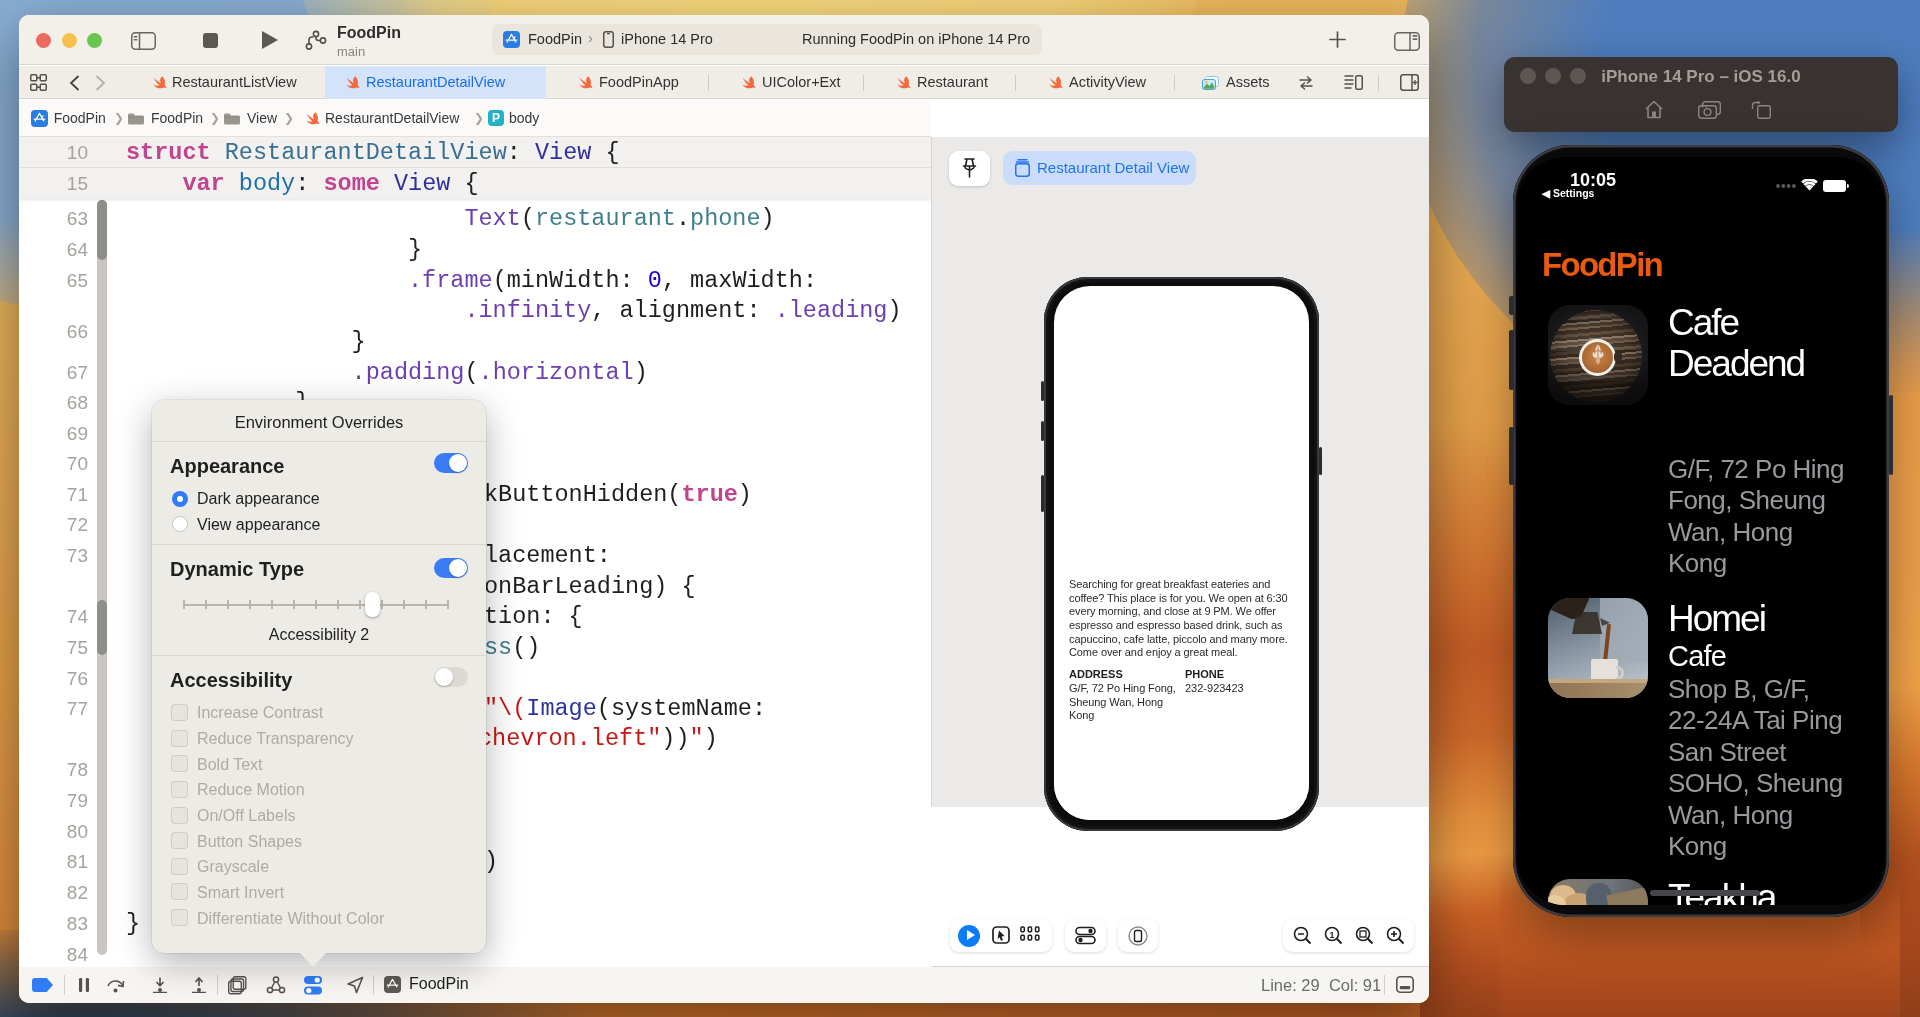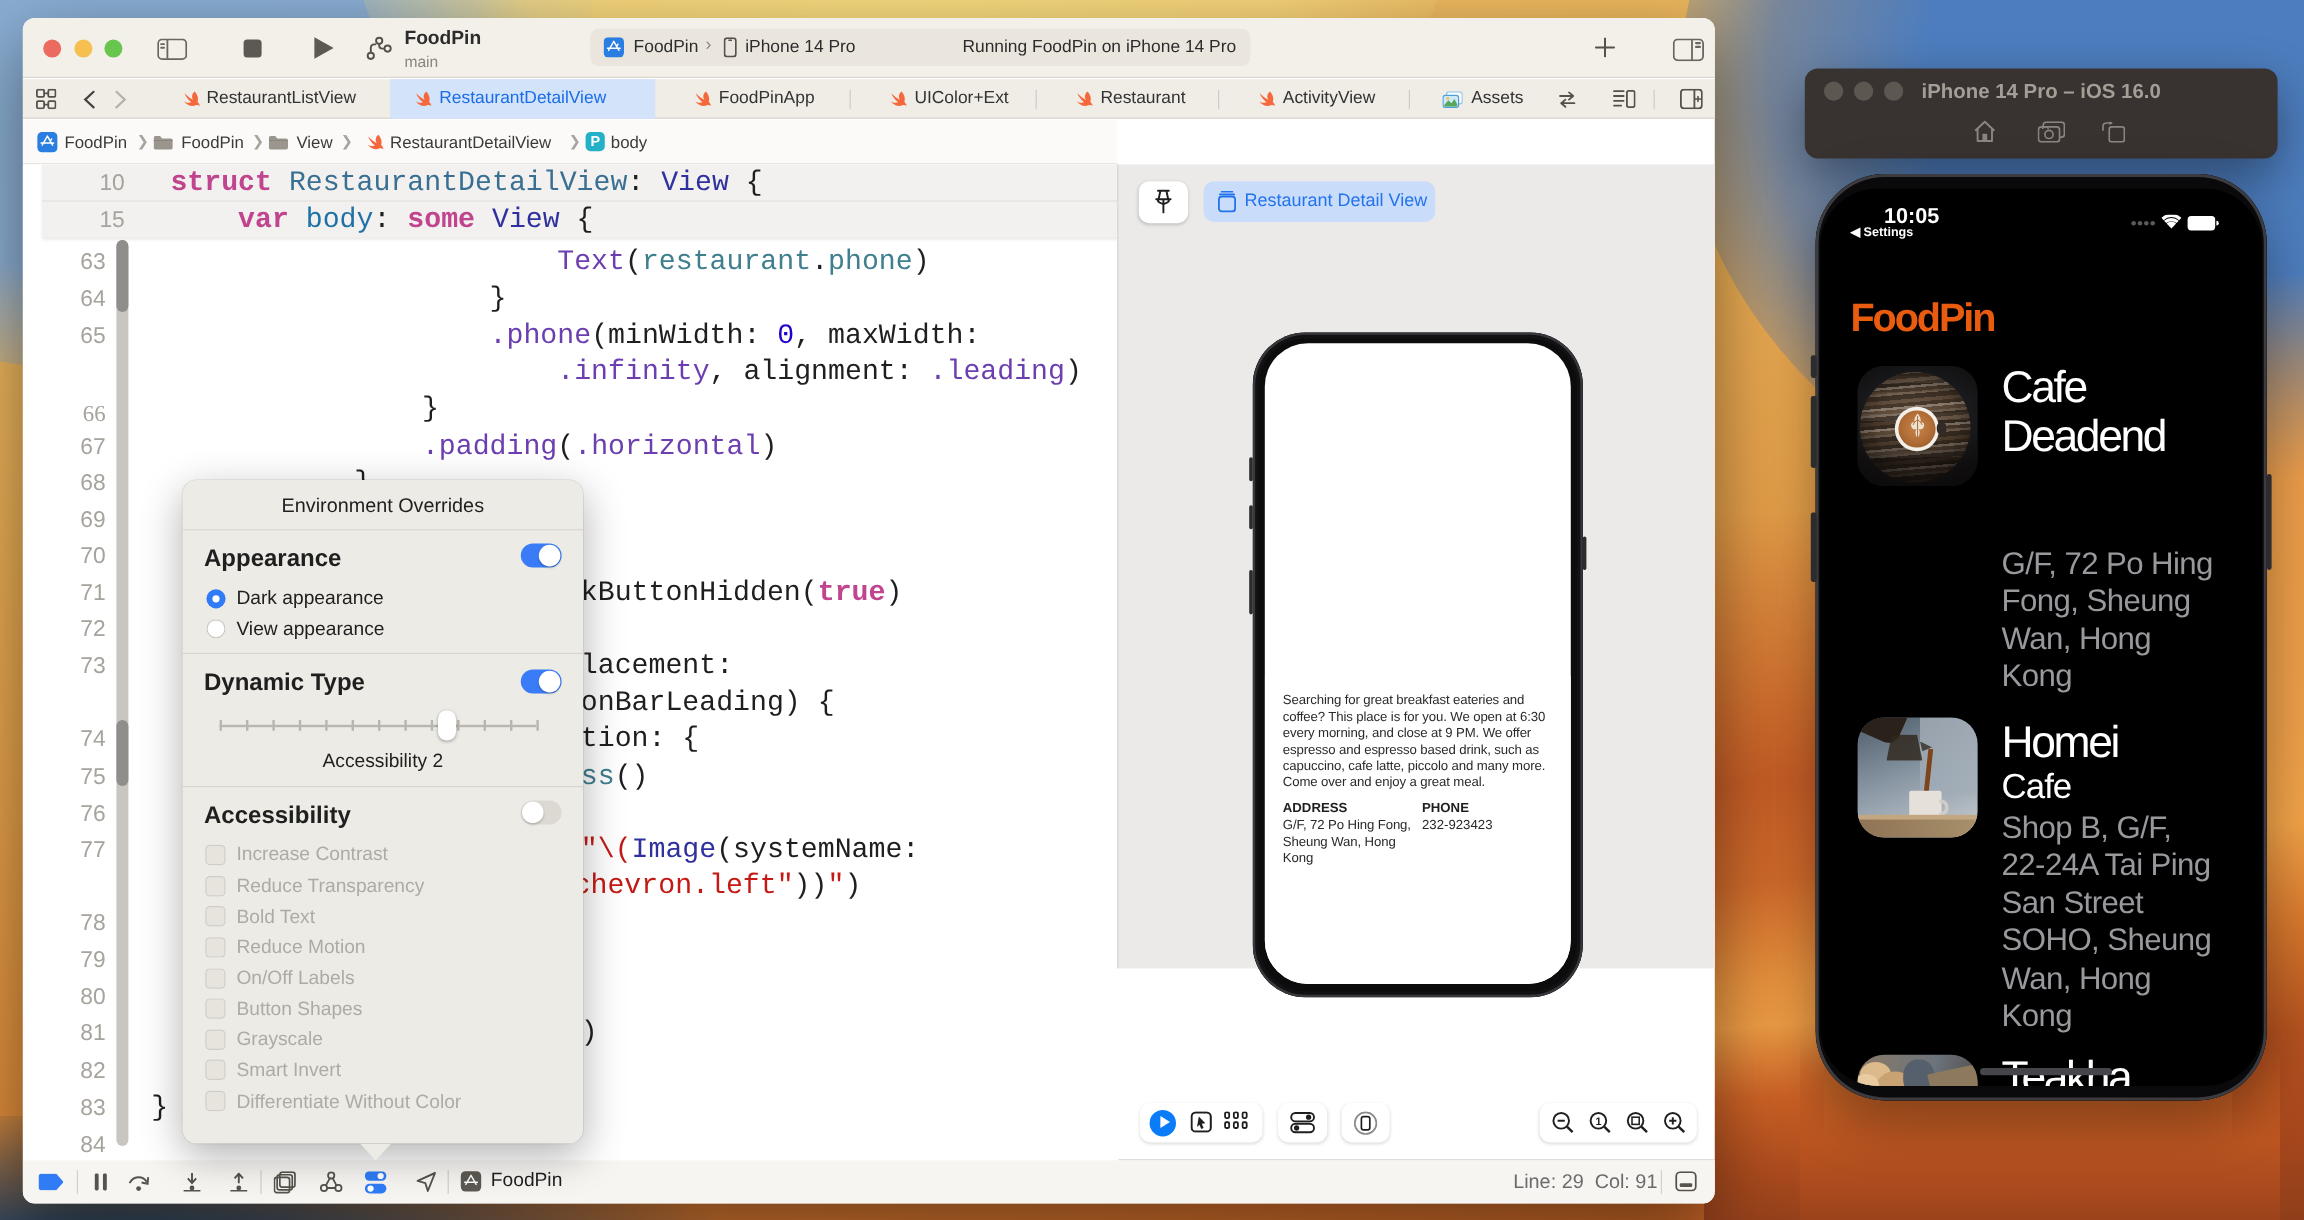--- a/index.html
+++ b/index.html
@@ -30,21 +30,21 @@
 
 .jumpbar { position:absolute; left:0; top:85px; width:912px; height:37px; background:#fbfaf9; border-bottom:1px solid #e3e0dc; font-size:14px; color:#3a3a3a; }
 .jb { position:absolute; top:10px; }
 .jbi { position:absolute; top:10px; }
 .jchev { color:#a8a49d; font-size:12px; top:11px; }
 
 
 .editor { position:absolute; left:0; top:122px; width:912px; height:830px; background:#fff; overflow:hidden; }
 .lnum { position:absolute; left:19px; width:50px; text-align:right; font-size:19px; color:#a6a29c; height:31px; line-height:31px; }
 .cl { position:absolute; font-family:"Liberation Mono",monospace; font-size:23.5px; white-space:pre; color:#1f1f1f; height:31px; line-height:31px; }
-.pinned { position:absolute; left:16px; top:0; width:100%; height:61px; background:#f2f1ef; box-shadow:0 2px 3px rgba(0,0,0,.10);padding-left:40px; }
+.pinned { position:absolute; left:0; top:0; width:100%; height:61px; background:#f2f1ef; box-shadow:0 2px 3px rgba(0,0,0,.10);padding-left:40px; }
 .pinned .rsep { position:absolute; top:30px; left:0; width:100%; height:1px; background:#e2e0dd; }
 .gbar { position:absolute; left:77.5px; width:10.5px; border-radius:5.5px; background:#c9c6c2; }
 .gbar.dark { background:#908e8b; }
 .kw { color:#c0448e; font-weight:bold; }
 .tdecl { color:#396f92; }
 .tname { color:#30309e; }
 .prop { color:#1d71a6; }
 .func { color:#6c3fb0; }
 .teal { color:#3f7f8e; }
 .num { color:#1c00cf; }
@@ -277,38 +277,38 @@
     <span class="jb jchev" style="left:455px;">❯</span>
     <div style="position:absolute; left:469px; top:10px; width:16px; height:16px; border-radius:4px; background:#23b1c7; color:#fff; font-size:12px; font-weight:bold; text-align:center; line-height:16px;">P</div>
     <span class="jb" style="left:490px;">body</span>
   </div>
   <div class="editor" id="editor">
     <div class="gbar" style="top:63px; height:755px;"></div>
     <div class="gbar dark" style="top:63px; height:60px;"></div>
     <div class="gbar dark" style="top:463px; height:55px;"></div>
     <div class="cl" style="left:445.4px; top:65.5px;"><span class="func">Text</span>(<span class="teal">restaurant</span>.<span class="teal">phone</span>)</div>
     <div class="cl" style="left:389px; top:96.5px;">}</div>
-    <div class="cl" style="left:389px; top:127.5px;"><span class="func">.phone</span>(minWidth: <span class="num">0</span>, maxWidth:</div>
+    <div class="cl" style="left:389px; top:127.5px;"><span class="func">.frame</span>(minWidth: <span class="num">0</span>, maxWidth:</div>
     <div class="cl" style="left:445.4px; top:158px;"><span class="func">.infinity</span>, alignment: <span class="func">.leading</span>)</div>
     <div class="cl" style="left:332.6px; top:188.5px;">}</div>
     <div class="cl" style="left:332.6px; top:219.5px;"><span class="func">.padding</span>(<span class="func">.horizontal</span>)</div>
     <div class="cl" style="left:276.2px; top:249.5px;">}</div>
     <div class="cl" style="left:465px; top:341.5px;">kButtonHidden(<span class="kw">true</span>)</div>
     <div class="cl" style="left:465px; top:403px;">lacement:</div>
     <div class="cl" style="left:465px; top:433.5px;">onBarLeading) {</div>
     <div class="cl" style="left:465px; top:464px;">tion: {</div>
     <div class="cl" style="left:465px; top:494.5px;"><span class="teal">ss</span>()</div>
     <div class="cl" style="left:465px; top:555.5px;"><span class="str">"\(</span><span class="tname">Image</span>(systemName:</div>
     <div class="cl" style="left:459px; top:586px;"><span class="str">chevron.left"</span>))<span class="str">"</span>)</div>
     <div class="cl" style="left:465px; top:709px;">)</div>
     <div class="cl" style="left:107px; top:771px;">}</div>
     <div class="lnum" style="top:65.5px;">63</div>
     <div class="lnum" style="top:96.5px;">64</div>
     <div class="lnum" style="top:127.5px;">65</div>
-    <div class="lnum" style="top:193px;font-family:Liberation Serif, serif;">66</div>
+    <div class="lnum" style="top:179px;">66</div>
     <div class="lnum" style="top:219.5px;">67</div>
     <div class="lnum" style="top:249.5px;">68</div>
     <div class="lnum" style="top:280.5px;">69</div>
     <div class="lnum" style="top:310.5px;">70</div>
     <div class="lnum" style="top:341.5px;">71</div>
     <div class="lnum" style="top:372px;">72</div>
     <div class="lnum" style="top:403px;">73</div>
     <div class="lnum" style="top:464px;">74</div>
     <div class="lnum" style="top:494.5px;">75</div>
     <div class="lnum" style="top:525.5px;">76</div>

